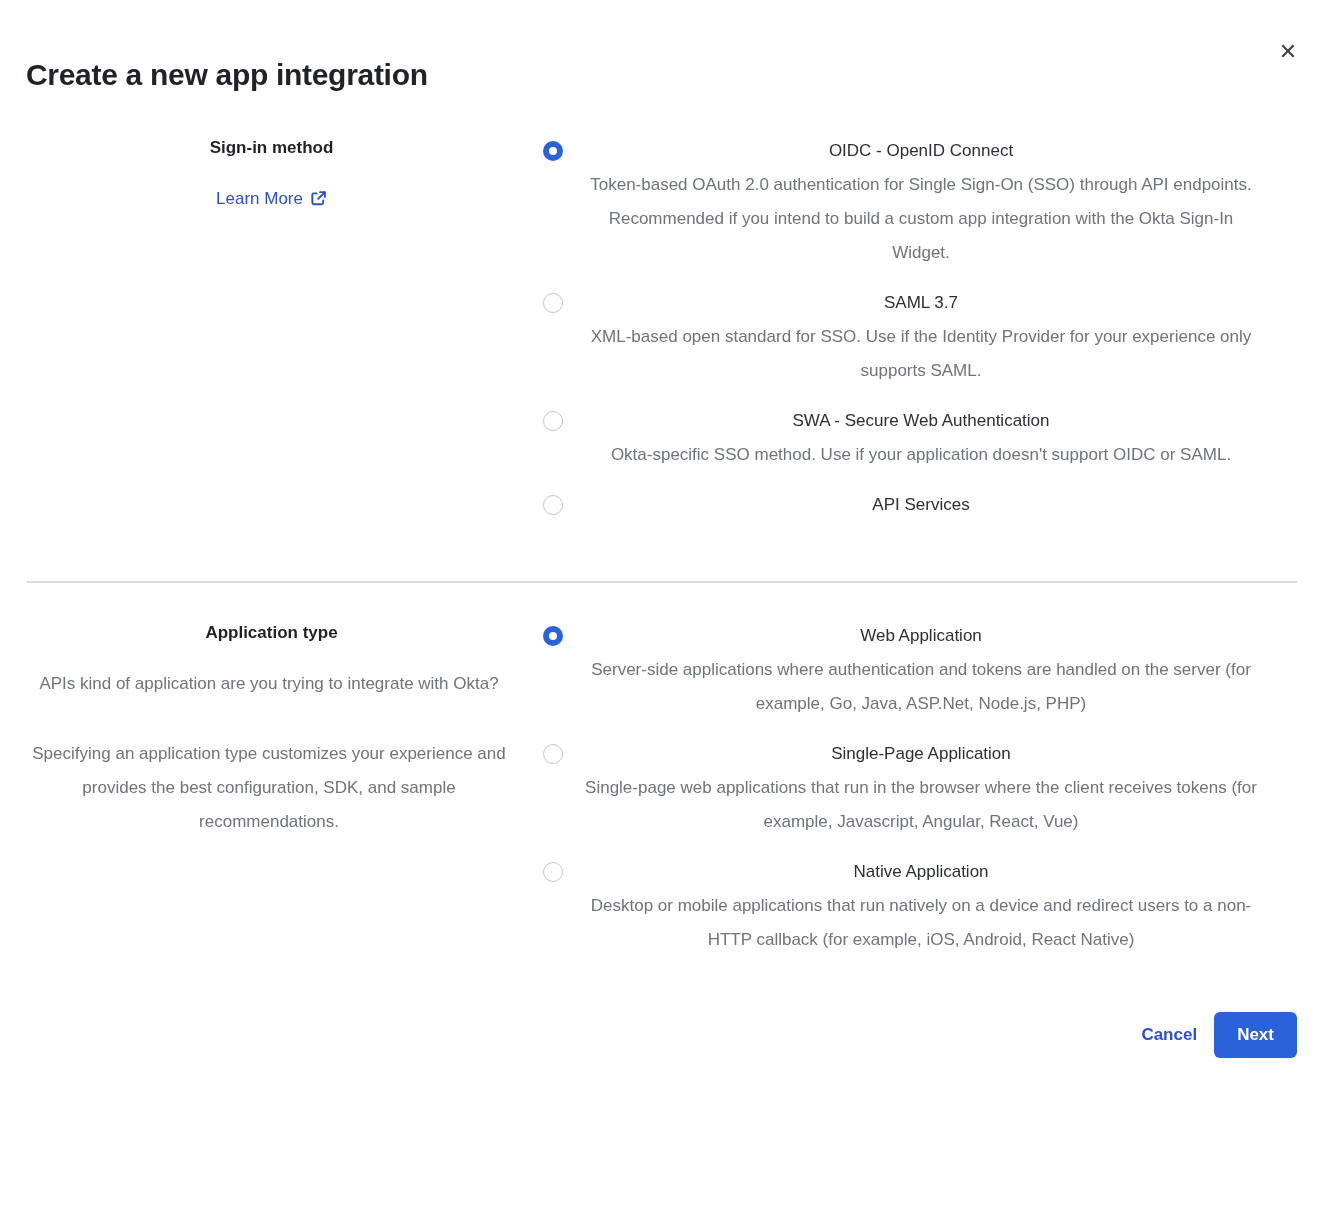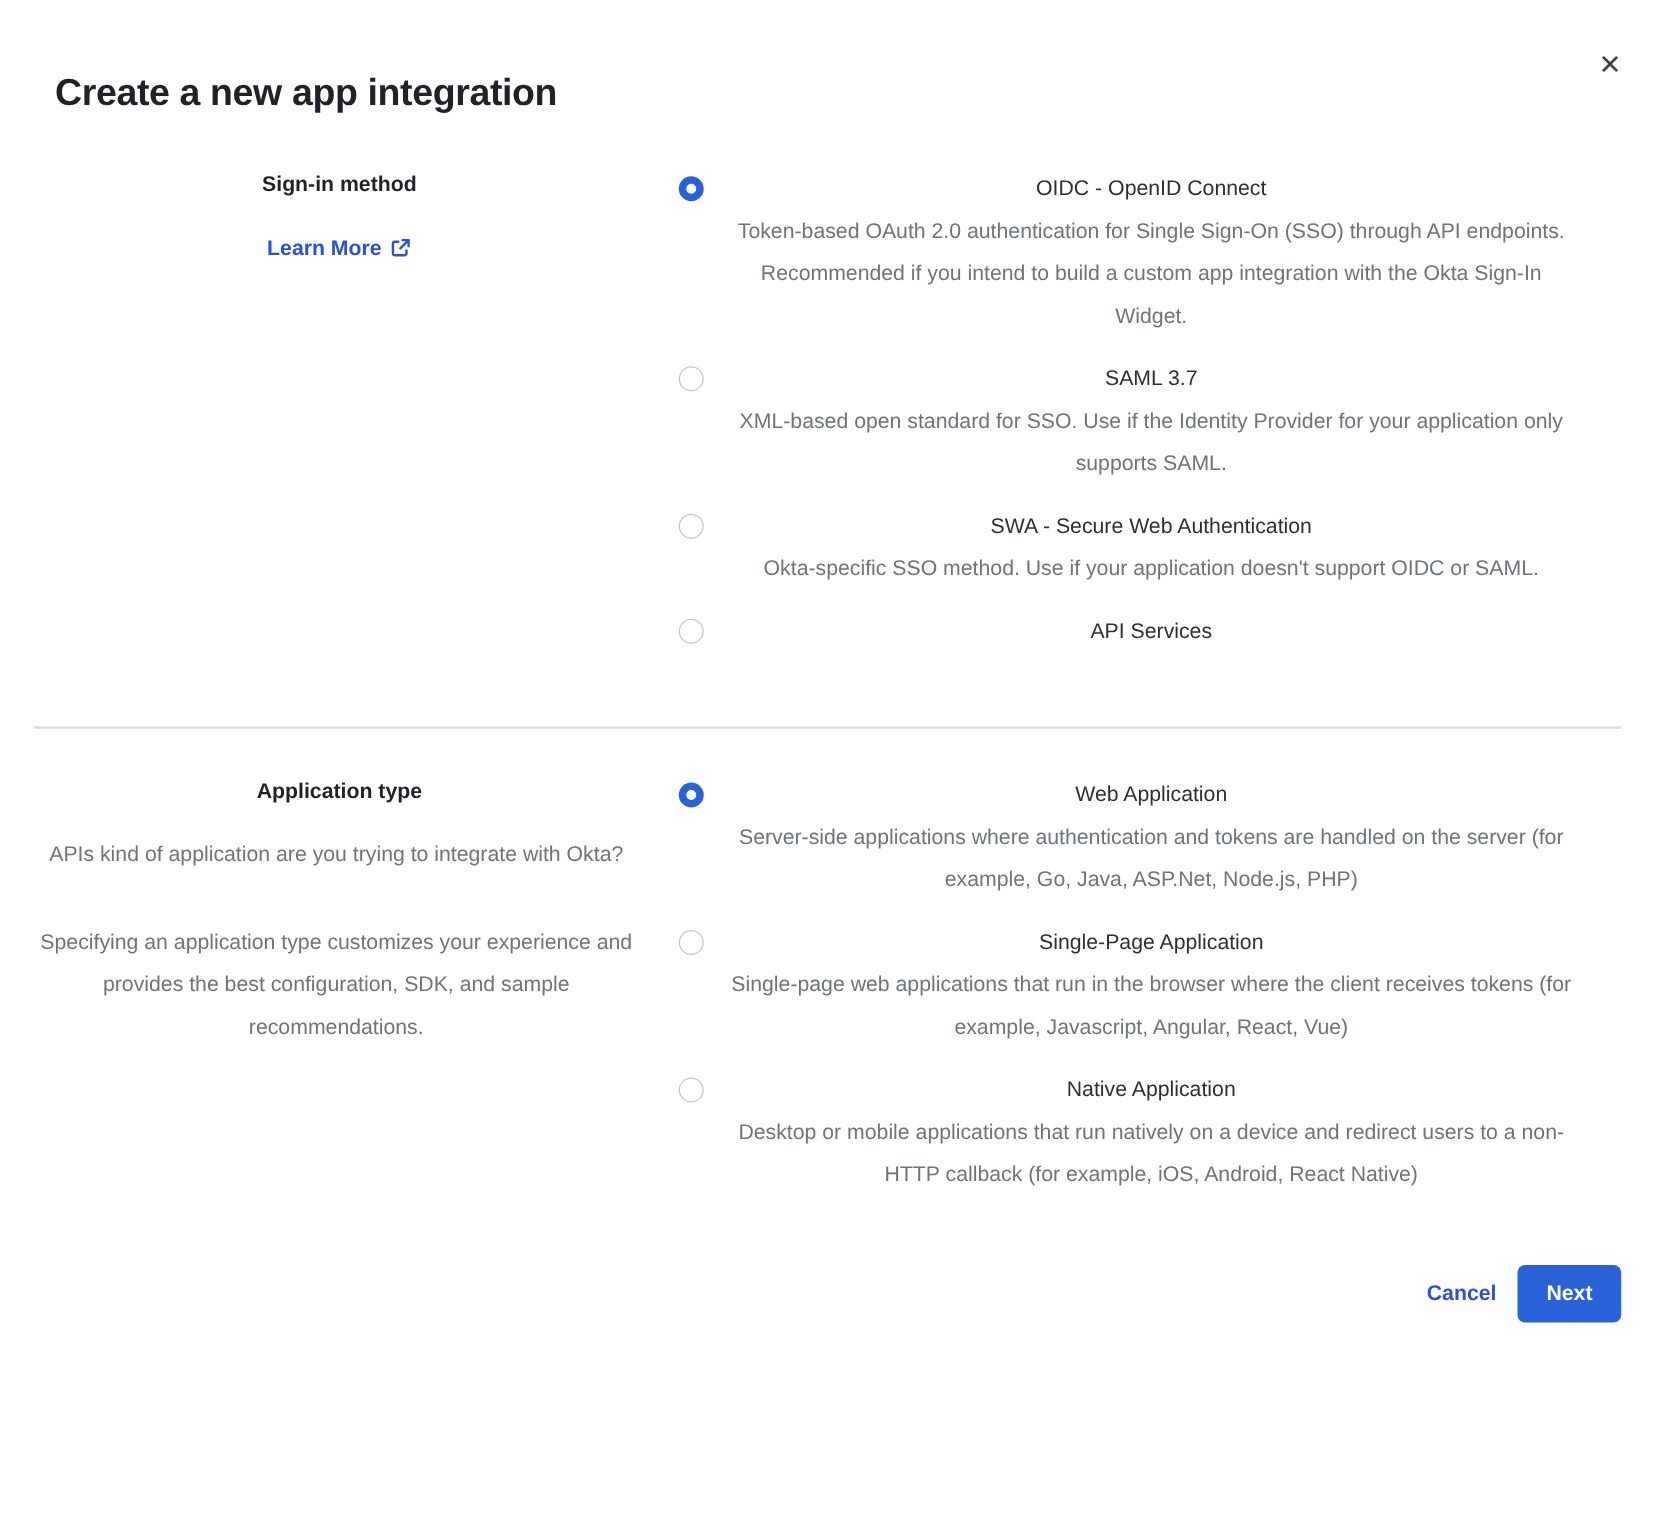--- a/index.html
+++ b/index.html
@@ -19,33 +19,33 @@
 
   .close-btn{
     position:absolute;top:36px;right:28px;width:32px;height:32px;
     display:flex;align-items:center;justify-content:center;
     background:none;border:none;cursor:pointer;
     font-size:22px;line-height:1;color:#3c3f44;font-family:"Liberation Sans",sans-serif;
   }
 
   .dialog-title{
     font-size:30px;font-weight:700;letter-spacing:-0.3px;color:var(--text-dark);
-    padding-left:44px;
+    padding-left:26px;
   }
 
   .row{display:flex;margin-top:42px;padding-left:30px;text-align:center;}
   .row.second{margin-top:0;}
   .left-col{width:513px;flex:0 0 513px;padding-right:30px;}
   .right-col{width:719px;flex:0 0 719px;}
 
   .section-heading{font-size:17px;font-weight:700;color:var(--text-dark);line-height:27px;}
 
   .learn-more{
     display:inline-flex;align-items:center;gap:7px;margin-top:25px;
-    color:var(--link);font-size:17px;font-weight:700;text-decoration:none;cursor:pointer;line-height:25px;
+    color:var(--link);font-size:17px;font-weight:400;text-decoration:none;cursor:pointer;line-height:25px;
   }
   .learn-more svg{display:block;}
 
   .left-para{font-size:17px;line-height:34px;color:var(--text-desc);margin-top:21px;max-width:478px;}
   .left-para + .left-para{margin-top:36px;}
 
   .option{display:flex;margin-bottom:16px;}
   .option:last-child{margin-bottom:0;}
   .radio{
     flex:0 0 20px;width:20px;height:20px;border-radius:50%;margin-top:7px;margin-right:17px;
@@ -102,21 +102,21 @@
           <div class="radio selected"></div>
           <div class="option-body">
             <div class="option-label">OIDC - OpenID Connect</div>
             <div class="option-desc">Token-based OAuth 2.0 authentication for Single Sign-On (SSO) through API endpoints. Recommended if you intend to build a custom app integration with the Okta Sign-In Widget.</div>
           </div>
         </div>
         <div class="option">
           <div class="radio"></div>
           <div class="option-body">
             <div class="option-label">SAML 3.7</div>
-            <div class="option-desc">XML-based open standard for SSO. Use if the Identity Provider for your application only supports SAML.</div>
+            <div class="option-desc">XML-based open standard for SSO. Use if the Identity Provider for your experience only supports SAML.</div>
           </div>
         </div>
         <div class="option">
           <div class="radio"></div>
           <div class="option-body">
             <div class="option-label">SWA - Secure Web Authentication</div>
             <div class="option-desc">Okta-specific SSO method. Use if your application doesn't support OIDC or SAML.</div>
           </div>
         </div>
         <div class="option">

